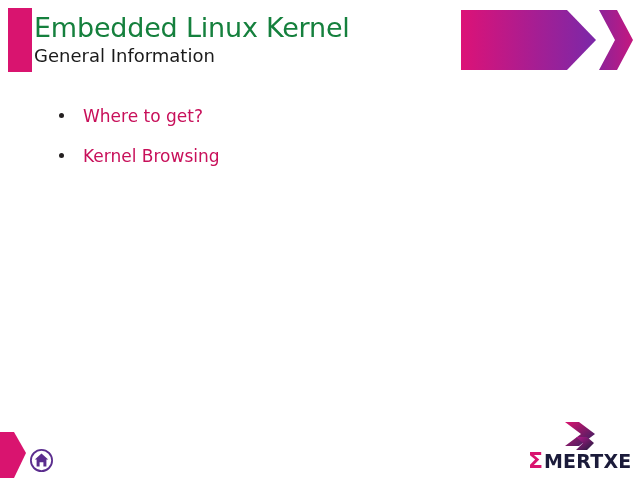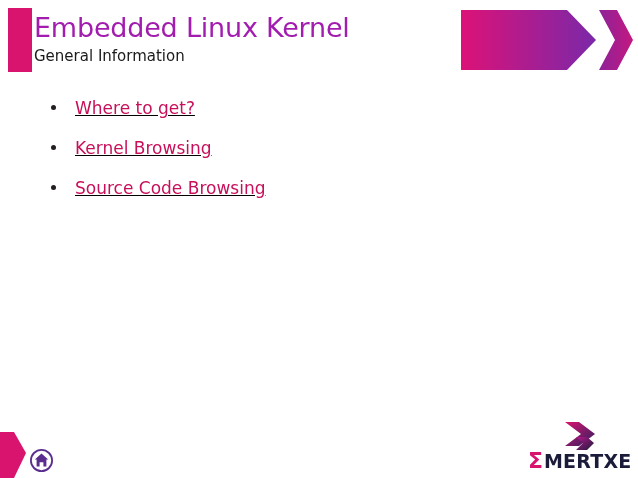--- a/index.html
+++ b/index.html
@@ -31,27 +31,27 @@
     position: absolute;
     left: 34px;
     top: 11px;
     width: 420px;
   }
   .slide-title {
     font-family: "DejaVu Sans", sans-serif;
     font-size: 27px;
     line-height: 33px;
     font-weight: 400;
-    color: #a21caf;
+    color: #15803d;
     letter-spacing: -0.2px;
     white-space: nowrap;
   }
   .slide-subtitle {
     font-family: "DejaVu Sans", sans-serif;
-    font-size: 15px;
+    font-size: 18px;
     line-height: 20px;
     font-weight: 400;
     color: #1a1a1a;
     margin-top: 2px;
     white-space: nowrap;
   }
 
   
   .header-graphic {
     position: absolute;
@@ -62,23 +62,22 @@
   }
   .header-graphic svg { display: block; }
 
   
   .bullet-list {
     position: absolute;
     left: 40px;
     top: 88px;
     width: 520px;
     list-style: none;
-    margin: 8px;
+    margin: 16px;
     padding: 0;
-    text-decoration: underline;
   }
   .bullet-item {
     position: relative;
     padding-left: 27px;
     margin-bottom: 16px;
     font-family: "DejaVu Sans", sans-serif;
     font-size: 17px;
     line-height: 24px;
     color: #c8105a;
     white-space: nowrap;
@@ -170,24 +169,20 @@
   </div>
 
   <ul class="bullet-list">
     <li class="bullet-item">
       <span class="bullet-dot"></span>
       <span>Where to get?</span>
     </li>
     <li class="bullet-item">
       <span class="bullet-dot"></span>
       <span>Kernel Browsing</span>
-    </li>
-    <li class="bullet-item">
-      <span class="bullet-dot"></span>
-      <span>Source Code Browsing</span>
     </li>
   </ul>
 
   <div class="footer-left-arrow">
     <svg width="27" height="48" viewBox="0 0 27 48" xmlns="http://www.w3.org/2000/svg">
       <path d="M0,0 L14,0 L26,21 L14,46 L0,46 Z" fill="#d9146f"></path>
     </svg>
   </div>
 
   <div class="home-button">

